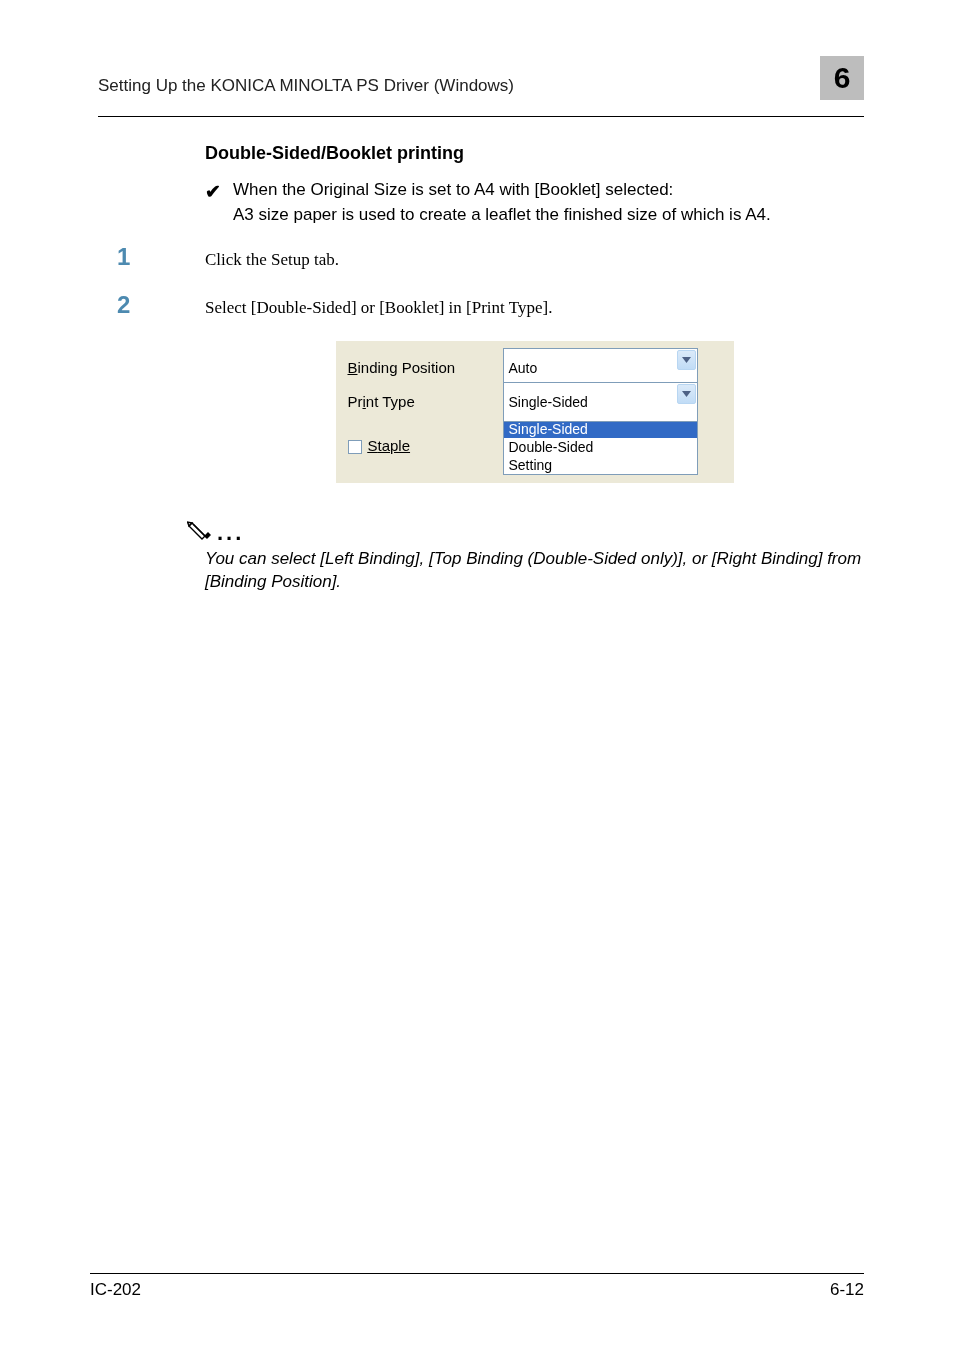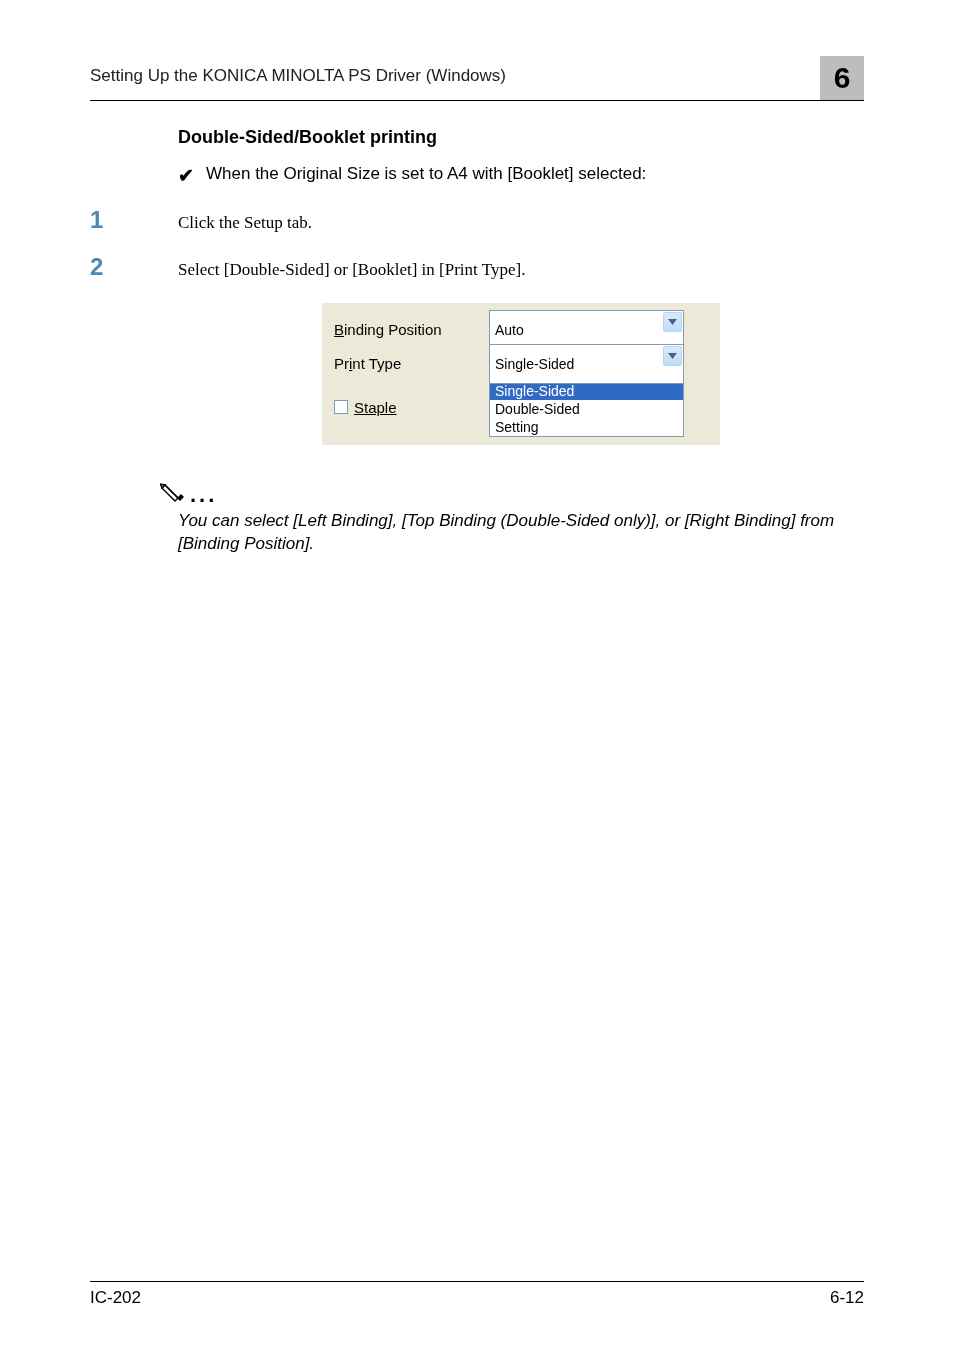--- a/index.html
+++ b/index.html
@@ -14,43 +14,45 @@
       font-family: Arial, Helvetica, sans-serif;
       position: relative;
       color: #000;
     }
     .page {
       padding: 56px 90px 0 90px;
     }
     .header-row {
       display: flex;
       justify-content: space-between;
-      align-items: center;
+      align-items: flex-end;
       border-bottom: 1.5px solid #000;
-      padding-bottom: 4px;
+      padding-bottom: 20px;
       margin-bottom: 26px;
+      margin-left: 8px;
     }
     .header-left {
       font-size: 17px;
       color: #222;
     }
     .chapter-badge {
       width: 44px;
       height: 44px;
       background: #bdbdbd;
       display: flex;
       align-items: center;
       justify-content: center;
       font-size: 30px;
       font-weight: bold;
       color: #000;
       margin-bottom: -4px;
     }
     .content {
       padding-left: 88px;
+      margin-left: 27px;
     }
     .section-heading {
       font-size: 18px;
       font-weight: bold;
       margin-bottom: 14px;
     }
     .paragraph {
       font-size: 17px;
       line-height: 1.45;
       margin-bottom: 12px;
@@ -157,21 +159,21 @@
     .combo.disabled .combo-arrow {
       background: #f1f1f1;
       border-color: #dcdcdc;
     }
     .dp-list-wrapper {
       display: flex;
       align-items: flex-start;
     }
     .dp-list-wrapper .dp-label {
       padding-top: 4px;
-      align-items: center;
+      align-items: flex-end;
       text-decoration: underline;
     }
     .listbox {
       width: 195px;
       background: #fff;
       border: 1px solid #7f9db9;
       font-size: 14px;
     }
     .listbox .lb-item {
       padding: 0 5px;
@@ -215,21 +217,21 @@
     .note-text {
       font-size: 17px;
       font-style: italic;
       line-height: 1.38;
     }
     
     .footer {
       position: absolute;
       left: 90px;
       right: 90px;
-      bottom: 44px;
+      bottom: 52px;
       border-top: 1.5px solid #000;
       display: flex;
       justify-content: space-between;
       padding-top: 6px;
       font-size: 17px;
     }
   </style>
 </head>
 <body>
 
@@ -239,20 +241,21 @@
     <div class="chapter-badge">6</div>
   </div>
 
   <div class="content">
     <div class="section-heading">Double-Sided/Booklet printing</div>
 
     <div class="check-row">
       <div class="check-mark">✔</div>
       <div class="check-body">
         <span>When the Original Size is set to A4 with [Booklet] selected:</span><br>
+        <span>A3 size paper is used to create a leaflet the finished size of which is A4.</span>
       </div>
     </div>
 
     <div class="step">
       <div class="step-num">1</div>
       <div class="step-text">Click the Setup tab.</div>
     </div>
 
     <div class="step">
       <div class="step-num">2</div>

